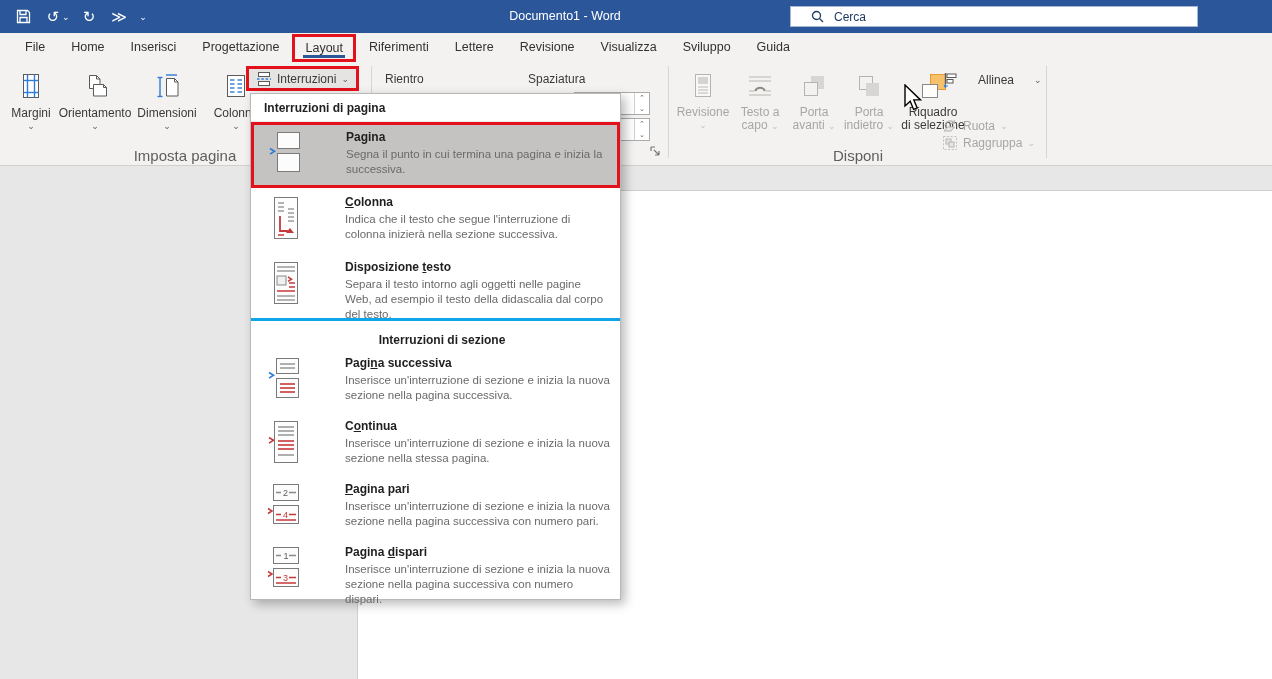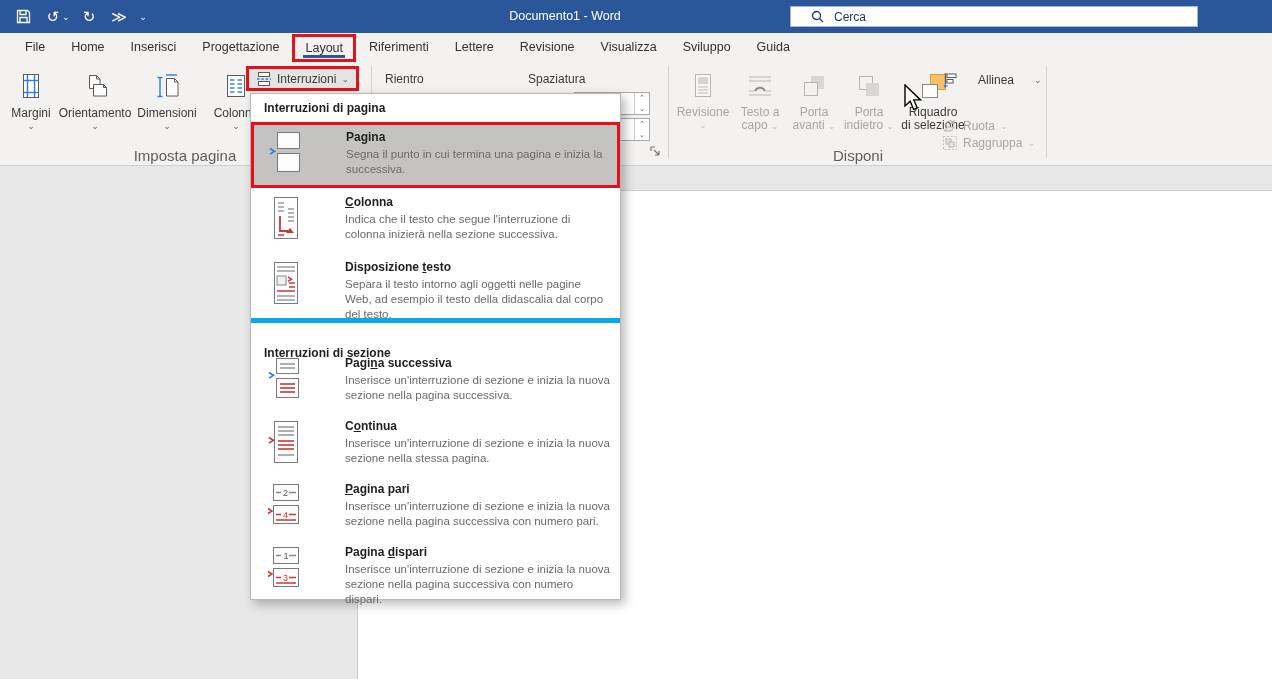--- a/index.html
+++ b/index.html
@@ -44,21 +44,21 @@
   .sidebtn.disabled{color:#A8A6A4;}
   .sidebtn .chev{font-size:9px;color:#605E5C;}
   .sidebtn.disabled .chev{color:#C2C0BE;}
   .two-line .lbl{line-height:13px;}
   
   .doc-area{position:absolute;left:0;top:166px;width:1272px;height:513px;background:#E7E7E7;}
   .doc-page{position:absolute;left:357px;top:24px;width:915px;height:489px;background:#FFFFFF;border-left:1px solid #CFCFCF;border-top:1px solid #CFCFCF;}
   
   .menu{position:absolute;left:250px;top:93px;width:371px;height:507px;background:#fff;border:1px solid #B8B8B8;box-sizing:border-box;box-shadow:4px 4px 10px rgba(0,0,0,.28);z-index:30;}
   .menu-header{height:28px;box-sizing:border-box;padding:7px 0 0 13px;font-size:12px;font-weight:bold;color:#1F1F1F;border-bottom:1px solid #EBEBEB;}
-  .menu-header.second{border-top:5px solid #0ea5e9;border-bottom:none;height:31px;padding-top:23px;}
+  .menu-header.second{border-top:3px solid #0ea5e9;border-bottom:none;height:31px;padding-top:12px;text-align:center;}
   .menu-item{height:65px;box-sizing:border-box;display:flex;padding:5px 10px 0 16px;cursor:default;}
   .menu-item .mi-icon{width:46px;flex:0 0 46px;padding-top:2px;}
   .menu-item .mi-text{margin-left:32px;width:282px;}
   .mi-title{font-size:12px;font-weight:bold;color:#1F1F1F;margin:2px 0 3px 0;}
   .mi-title .akey{text-decoration:underline;}
   .mi-desc{font-size:11.5px;color:#6A6A6A;line-height:15px;}
   .menu-item.sec2{height:63px;}
   .menu-item.highlighted{background:#C4C3C2;border:3px solid #E2111C;height:66px;padding:3px 10px 0 14px;}
   
   .cursor{position:absolute;left:903px;top:147px;z-index:60;}

